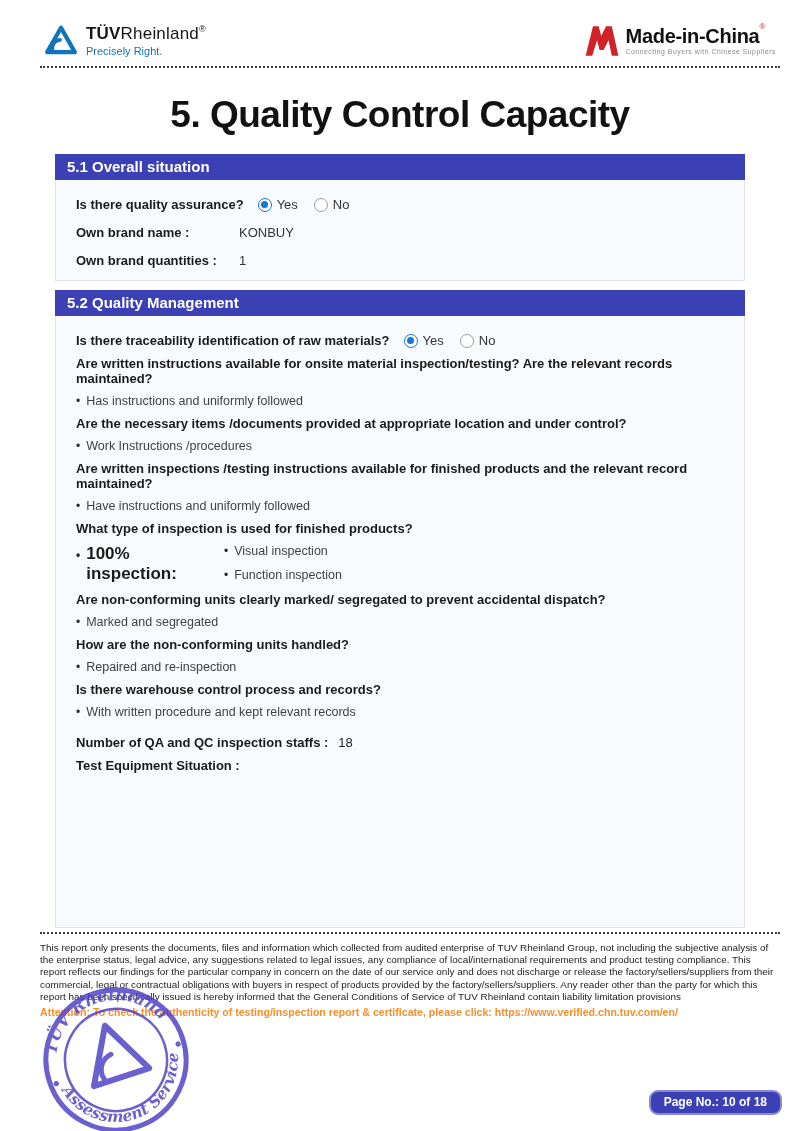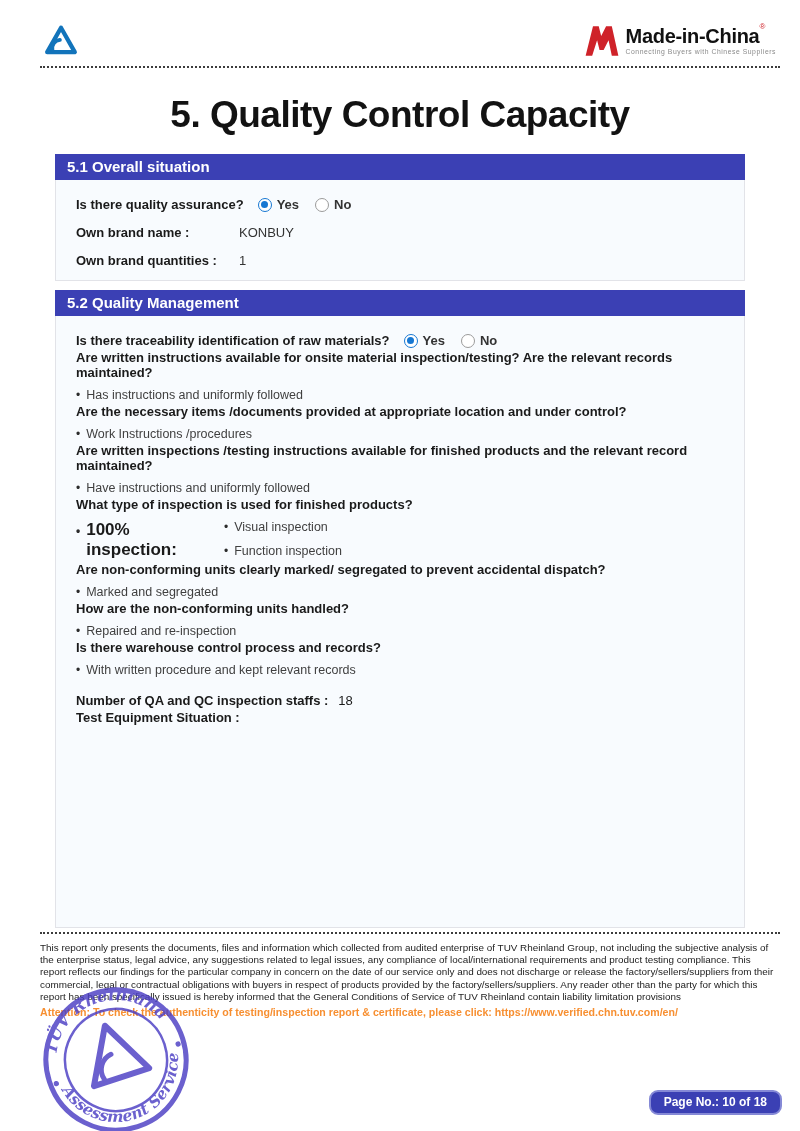--- a/index.html
+++ b/index.html
@@ -28,37 +28,37 @@
   
   .section { margin:0 55px; }
   .section + .section { margin-top:9px; }
   .sec-bar { background:#3b40b4; color:#fff; font-size:15px; font-weight:700;
              padding:4px 12px 5px 12px; }
   .panel { background:#f8fbfe; border:1px solid #e2e3e8; border-top:none;
            padding:13px 20px 12px 20px; }
   .panel-2 { min-height:612px; }
   .qrow { display:flex; align-items:center; margin-top:12px; }
   .qrow:first-child { margin-top:4px; }
-  .question { font-size:13px; font-weight:700; color:#1a1a1a; margin-top:2px; }
+  .question { font-size:13px; font-weight:700; color:#1a1a1a; margin-top:8px; }
   .question:first-child { margin-top:4px; }
   .answer { display:flex; align-items:baseline; gap:6px; font-size:12.5px;
             color:#3f3f3f; margin-top:8px; }
   .bullet::before { content:"•"; font-size:12px; color:#2b2b2b; }
   .fieldrow { display:flex; margin-top:13px; font-size:13px; }
   .fieldrow .flabel { font-weight:700; width:163px; }
   .fieldrow .fvalue { color:#333; }
   .staff-row { display:flex; gap:10px; margin-top:16px; font-size:13px; }
   .staff-row .flabel { font-weight:700; }
   .insp-row { display:flex; margin-top:8px; }
   .insp-label { display:flex; gap:6px; font-size:17px; font-weight:700; width:148px; }
   .insp-items .answer { margin-top:0; }
   .insp-items .answer + .answer { margin-top:10px; }
   
   .radio-group { display:flex; gap:16px; margin-left:14px; align-items:center; }
-  .radio { display:flex; align-items:center; gap:5px; font-size:13px; color:#333; cursor:pointer;font-weight:bold; }
+  .radio { display:flex; align-items:center; gap:5px; font-size:13px; color:#333; cursor:pointer; }
   .rdot { width:14px; height:14px; border-radius:50%; border:1.5px solid #9b9b9b;
           background:#fff; display:inline-flex; align-items:center; justify-content:center; }
   .rdot.on { border-color:#1677d2; }
   .rdot.on::after { content:""; width:7px; height:7px; border-radius:50%; background:#1677d2; }
   
   .foot-dotline { border-bottom:2px dotted #3c3c3c; margin:0 20px 0 40px; }
   .disclaimer { margin:8px 22px 0 40px; font-size:9.9px; line-height:12.2px;
                 color:#222; }
   .attention { margin:3px 22px 0 40px; font-size:10.6px; line-height:13px;
                font-weight:700; color:#f78f31; }
@@ -71,20 +71,24 @@
 </head>
 <body>
 
 <div class="hdr">
   <div class="tuv-logo">
     <span>
       <svg width="34" height="34" viewBox="0 0 64 64">
         <path d="M32 7 L58 53 L6 53 Z" fill="none" stroke="#1274bb" stroke-width="8" stroke-linejoin="round"></path>
         <path d="M16 50 a 16 16 0 0 1 14 -20" fill="none" stroke="#1274bb" stroke-width="7" stroke-linecap="round"></path>
       </svg>
+    </span>
+    <span class="tuv-text">
+      <span class="brand"><b>TÜV</b><span>Rheinland</span><span class="reg">®</span></span>
+      <div class="tag">Precisely Right.</div>
     </span>
   </div>
   <div class="mic-logo">
     <span>
       <svg width="36" height="30" viewBox="0 0 44 36">
         <path d="M2,36 L11,0 L18,0 L21,12 L27,0 L34,0 L42,36 L34,36 L30,17 L24,29 L19,29 L16,17 L10,36 Z" fill="#cf2229"></path>
       </svg>
     </span>
     <span class="mic-right">
       <span style="display:flex; align-items:flex-start;">

